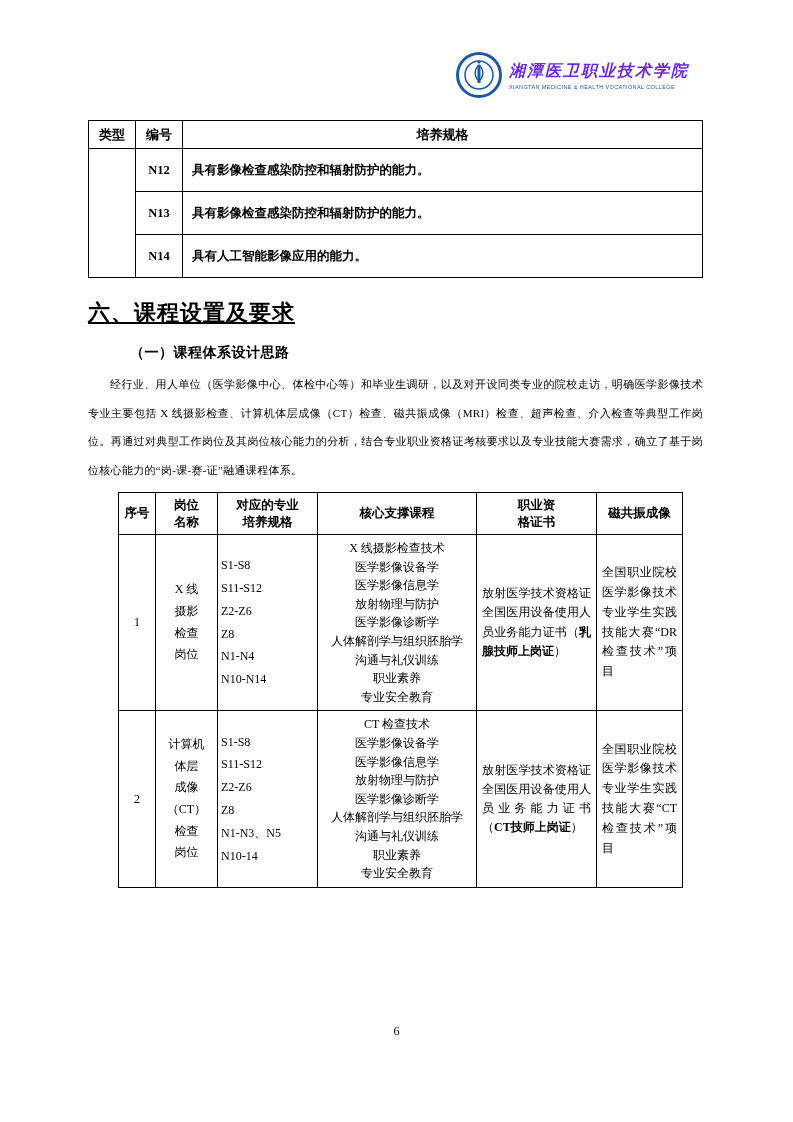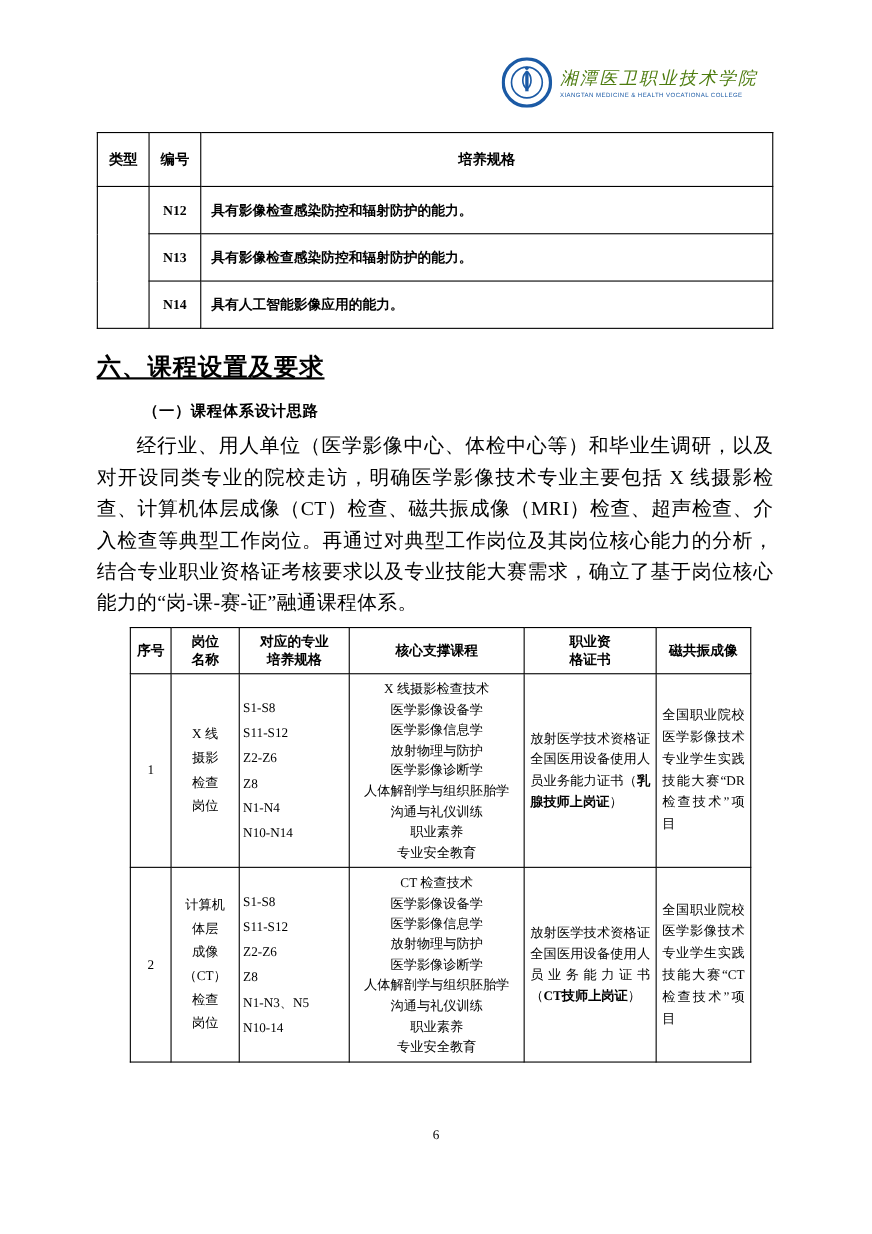--- a/index.html
+++ b/index.html
@@ -8,40 +8,40 @@
   .page {
     position:relative; width:793px; height:1122px; margin:0 auto;
     background:#ffffff; overflow:hidden;
     padding:120px 90px 0 88px;
   }
 
   
   .logo { position:absolute; top:52px; right:104px; display:flex; align-items:center; gap:7px; }
   .logo-emblem { width:46px; height:46px; flex:0 0 auto; }
   .logo-text { display:flex; flex-direction:column; }
-  .logo-cn { color:#4d7c0f; font-size:16px; font-weight:normal; font-style:italic; letter-spacing:2px; white-space:nowrap; }
+  .logo-cn { color:#6d28d9; font-size:16px; font-weight:bold; font-style:italic; letter-spacing:2px; white-space:nowrap; }
   .logo-en { color:#1b5aa5; font-size:5.5px; letter-spacing:0.4px; margin-top:2px; white-space:nowrap; font-family:"Liberation Sans",sans-serif; }
 
   
   table { border-collapse:collapse; }
   th, td { border:1px solid #000; }
 
   
   .spec-table { width:615px; table-layout:fixed; font-size:12.5px; }
-  .spec-table th { height:49px; font-weight:bold; text-align:center; vertical-align:middle; font-size:13px; }
+  .spec-table th { height:28px; font-weight:bold; text-align:center; vertical-align:middle; font-size:13px; }
   .spec-table td { height:43px; vertical-align:middle;font-weight:bold; }
   .spec-table .col-type { width:47px; }
   .spec-table .col-code { width:47px; }
   .spec-table td.code { text-align:center; }
   .spec-table td.spec { text-align:left; padding-left:9px; }
 
   
   .h-section { font-family:"Liberation Sans","DejaVu Sans",sans-serif; font-size:22px; font-weight:bold; margin-top:20px; letter-spacing:1px;text-decoration:underline; }
   .h-sub { font-family:"Liberation Sans","DejaVu Sans",sans-serif; font-size:14px; font-weight:bold; margin:16px 0 0 42px; letter-spacing:0.5px; }
-  .body-para { margin-top:8px; font-size:18px; line-height:28.5px; text-align:justify; text-indent:2em; letter-spacing:0.3px; }
+  .body-para { margin-top:8px; font-size:11px; line-height:28.5px; text-align:justify; text-indent:2em; letter-spacing:0.3px; }
 
   
   .tbl-caption { margin-top:16px; text-align:center; font-weight:bold; font-size:13px; letter-spacing:1px; }
 
   
   .fusion-table { width:564px; margin:8px 0 0 30px; table-layout:fixed; font-size:12px; }
   .fusion-table col.c-no   { width:37px; }
   .fusion-table col.c-pos  { width:62px; }
   .fusion-table col.c-spec { width:100px; }
   .fusion-table col.c-course { width:159px; }

